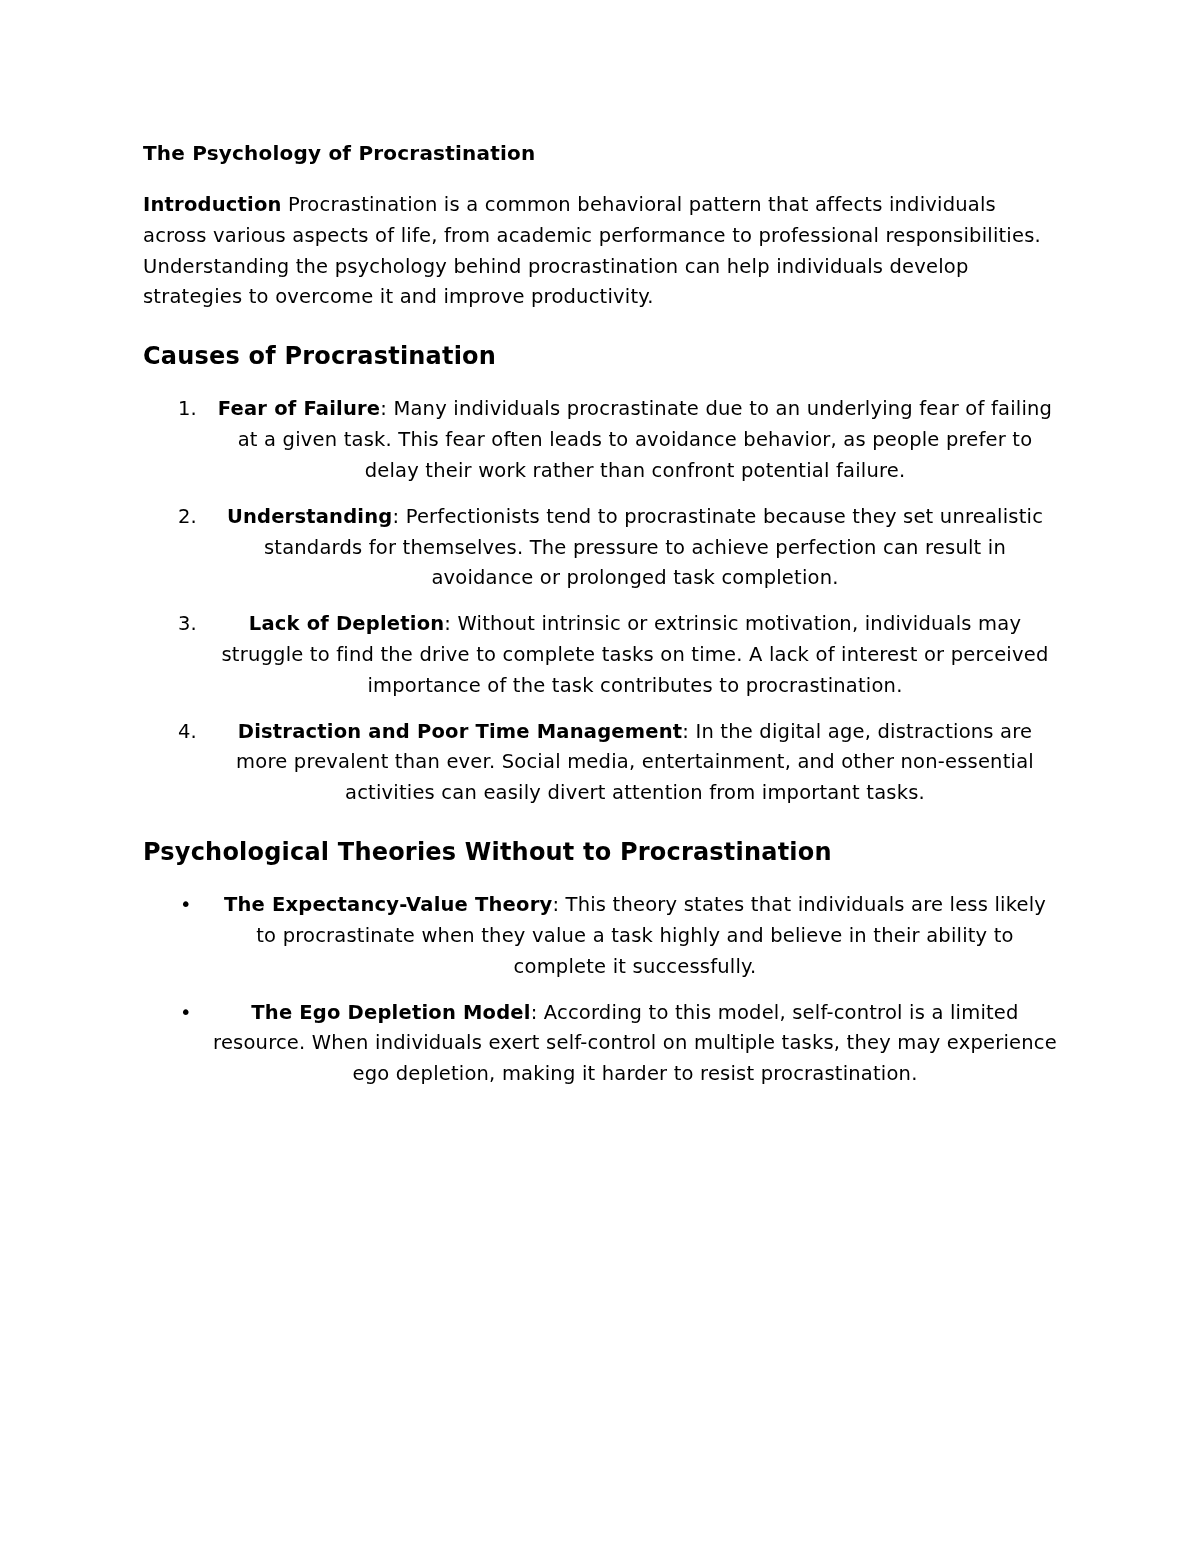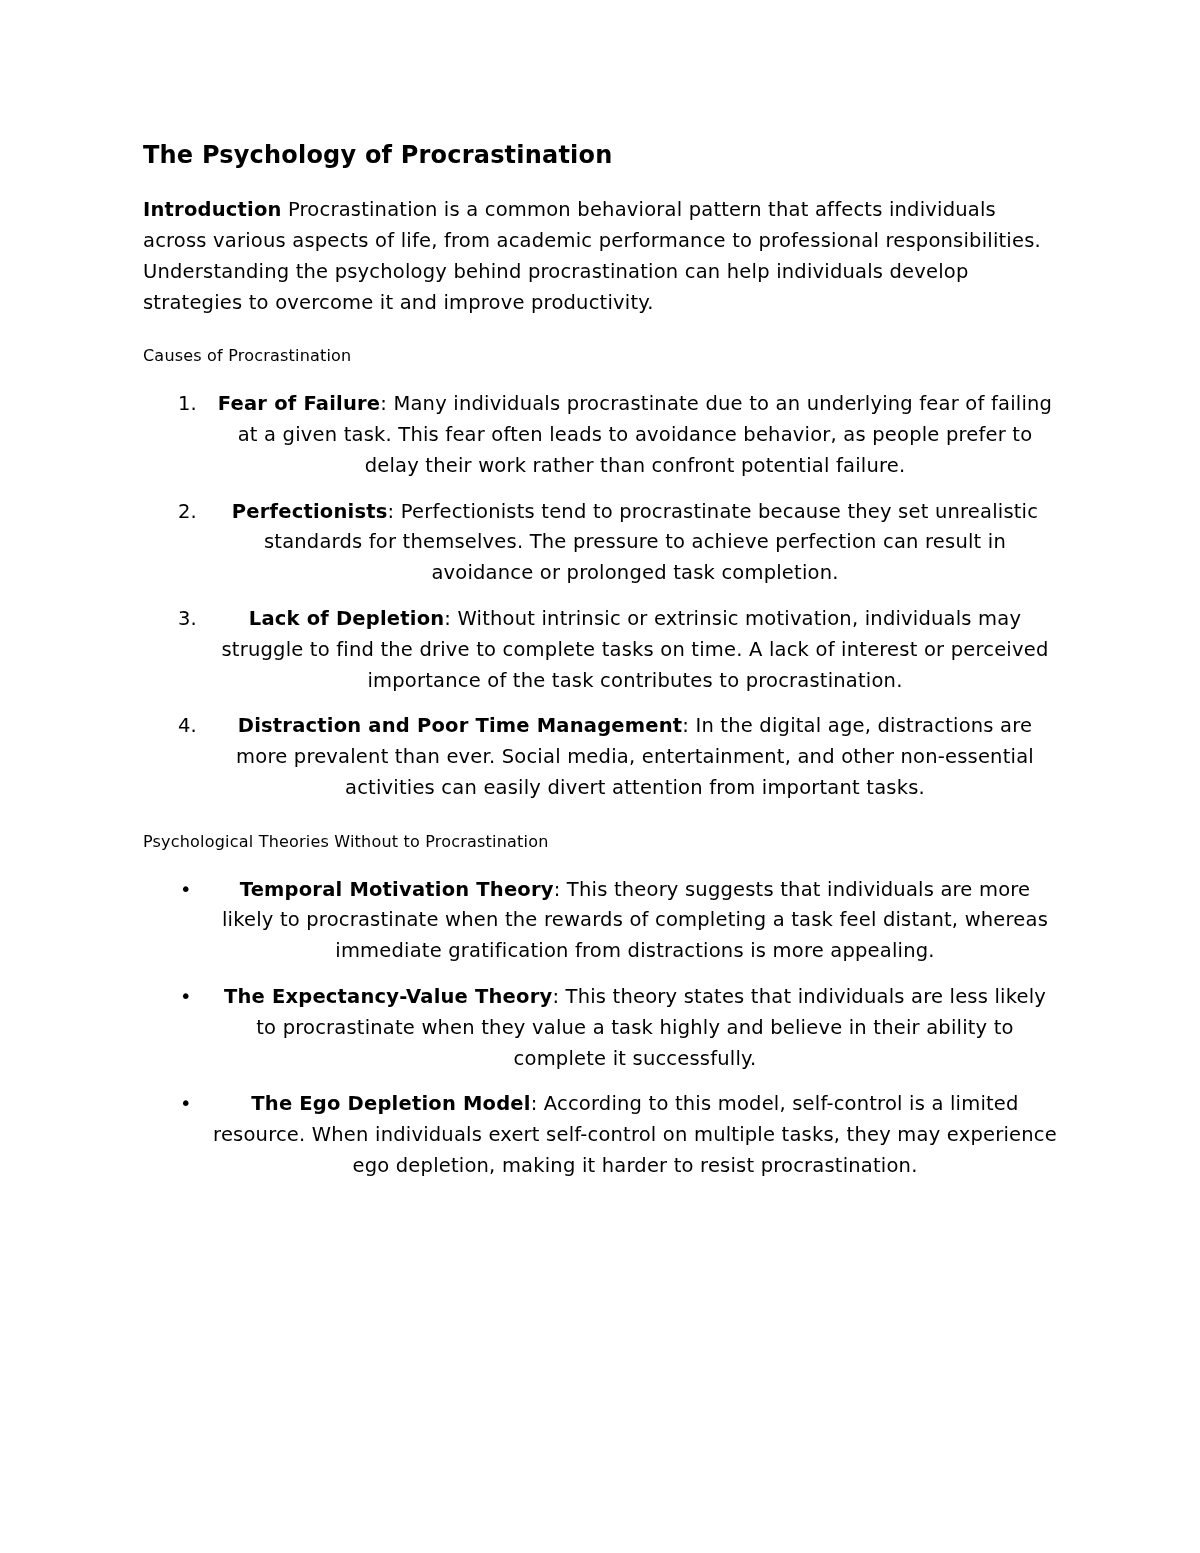--- a/index.html
+++ b/index.html
@@ -14,28 +14,28 @@
     background: #ffffff;
     box-sizing: border-box;
     padding: 140px 143px 60px 143px;
     font-family: "DejaVu Sans", "Liberation Sans", sans-serif;
     color: #000000;
     font-size: 19.5px;
     line-height: 1.58;
     letter-spacing: 0.2px;
   }
   h1.doc-title {
-    font-size: 24px;
+    font-size: 20px;
     font-weight: bold;
     margin: 0 0 24px 0;
     line-height: 1.3;
   }
   h2.section-heading {
-    font-size: 16px;
-    font-weight: normal;
+    font-size: 24px;
+    font-weight: bold;
     margin: 0 0 22px 0;
     line-height: 1.3;
   }
   p.para {
     margin: 16px 0 28px 0;
   }
   ol.num-list, ul.bullet-list {
     list-style: none;
     margin: 0 0 28px 0;
     padding: 0;
@@ -68,26 +68,25 @@
 <div class="page">
 
   <h1 class="doc-title">The Psychology of Procrastination</h1>
 
   <p class="para"><strong class="term">Introduction</strong><span> Procrastination is a common behavioral pattern that affects individuals across various aspects of life, from academic performance to professional responsibilities. Understanding the psychology behind procrastination can help individuals develop strategies to overcome it and improve productivity.</span></p>
 
   <h2 class="section-heading">Causes of Procrastination</h2>
 
   <ol class="num-list">
     <li class="list-item"><strong class="term">Fear of Failure</strong><span>: Many individuals procrastinate due to an underlying fear of failing at a given task. This fear often leads to avoidance behavior, as people prefer to delay their work rather than confront potential failure.</span></li>
-    <li class="list-item"><strong class="term">Perfectionists</strong><span>: Perfectionists tend to procrastinate because they set unrealistic standards for themselves. The pressure to achieve perfection can result in avoidance or prolonged task completion.</span></li>
+    <li class="list-item"><strong class="term">Understanding</strong><span>: Perfectionists tend to procrastinate because they set unrealistic standards for themselves. The pressure to achieve perfection can result in avoidance or prolonged task completion.</span></li>
     <li class="list-item"><strong class="term">Lack of Depletion</strong><span>: Without intrinsic or extrinsic motivation, individuals may struggle to find the drive to complete tasks on time. A lack of interest or perceived importance of the task contributes to procrastination.</span></li>
     <li class="list-item"><strong class="term">Distraction and Poor Time Management</strong><span>: In the digital age, distractions are more prevalent than ever. Social media, entertainment, and other non-essential activities can easily divert attention from important tasks.</span></li>
   </ol>
 
   <h2 class="section-heading">Psychological Theories Without to Procrastination</h2>
 
   <ul class="bullet-list">
-    <li class="list-item"><strong class="term">Temporal Motivation Theory</strong><span>: This theory suggests that individuals are more likely to procrastinate when the rewards of completing a task feel distant, whereas immediate gratification from distractions is more appealing.</span></li>
     <li class="list-item"><strong class="term">The Expectancy-Value Theory</strong><span>: This theory states that individuals are less likely to procrastinate when they value a task highly and believe in their ability to complete it successfully.</span></li>
     <li class="list-item"><strong class="term">The Ego Depletion Model</strong><span>: According to this model, self-control is a limited resource. When individuals exert self-control on multiple tasks, they may experience ego depletion, making it harder to resist procrastination.</span></li>
   </ul>
 
 </div>
 
 </body></html>

